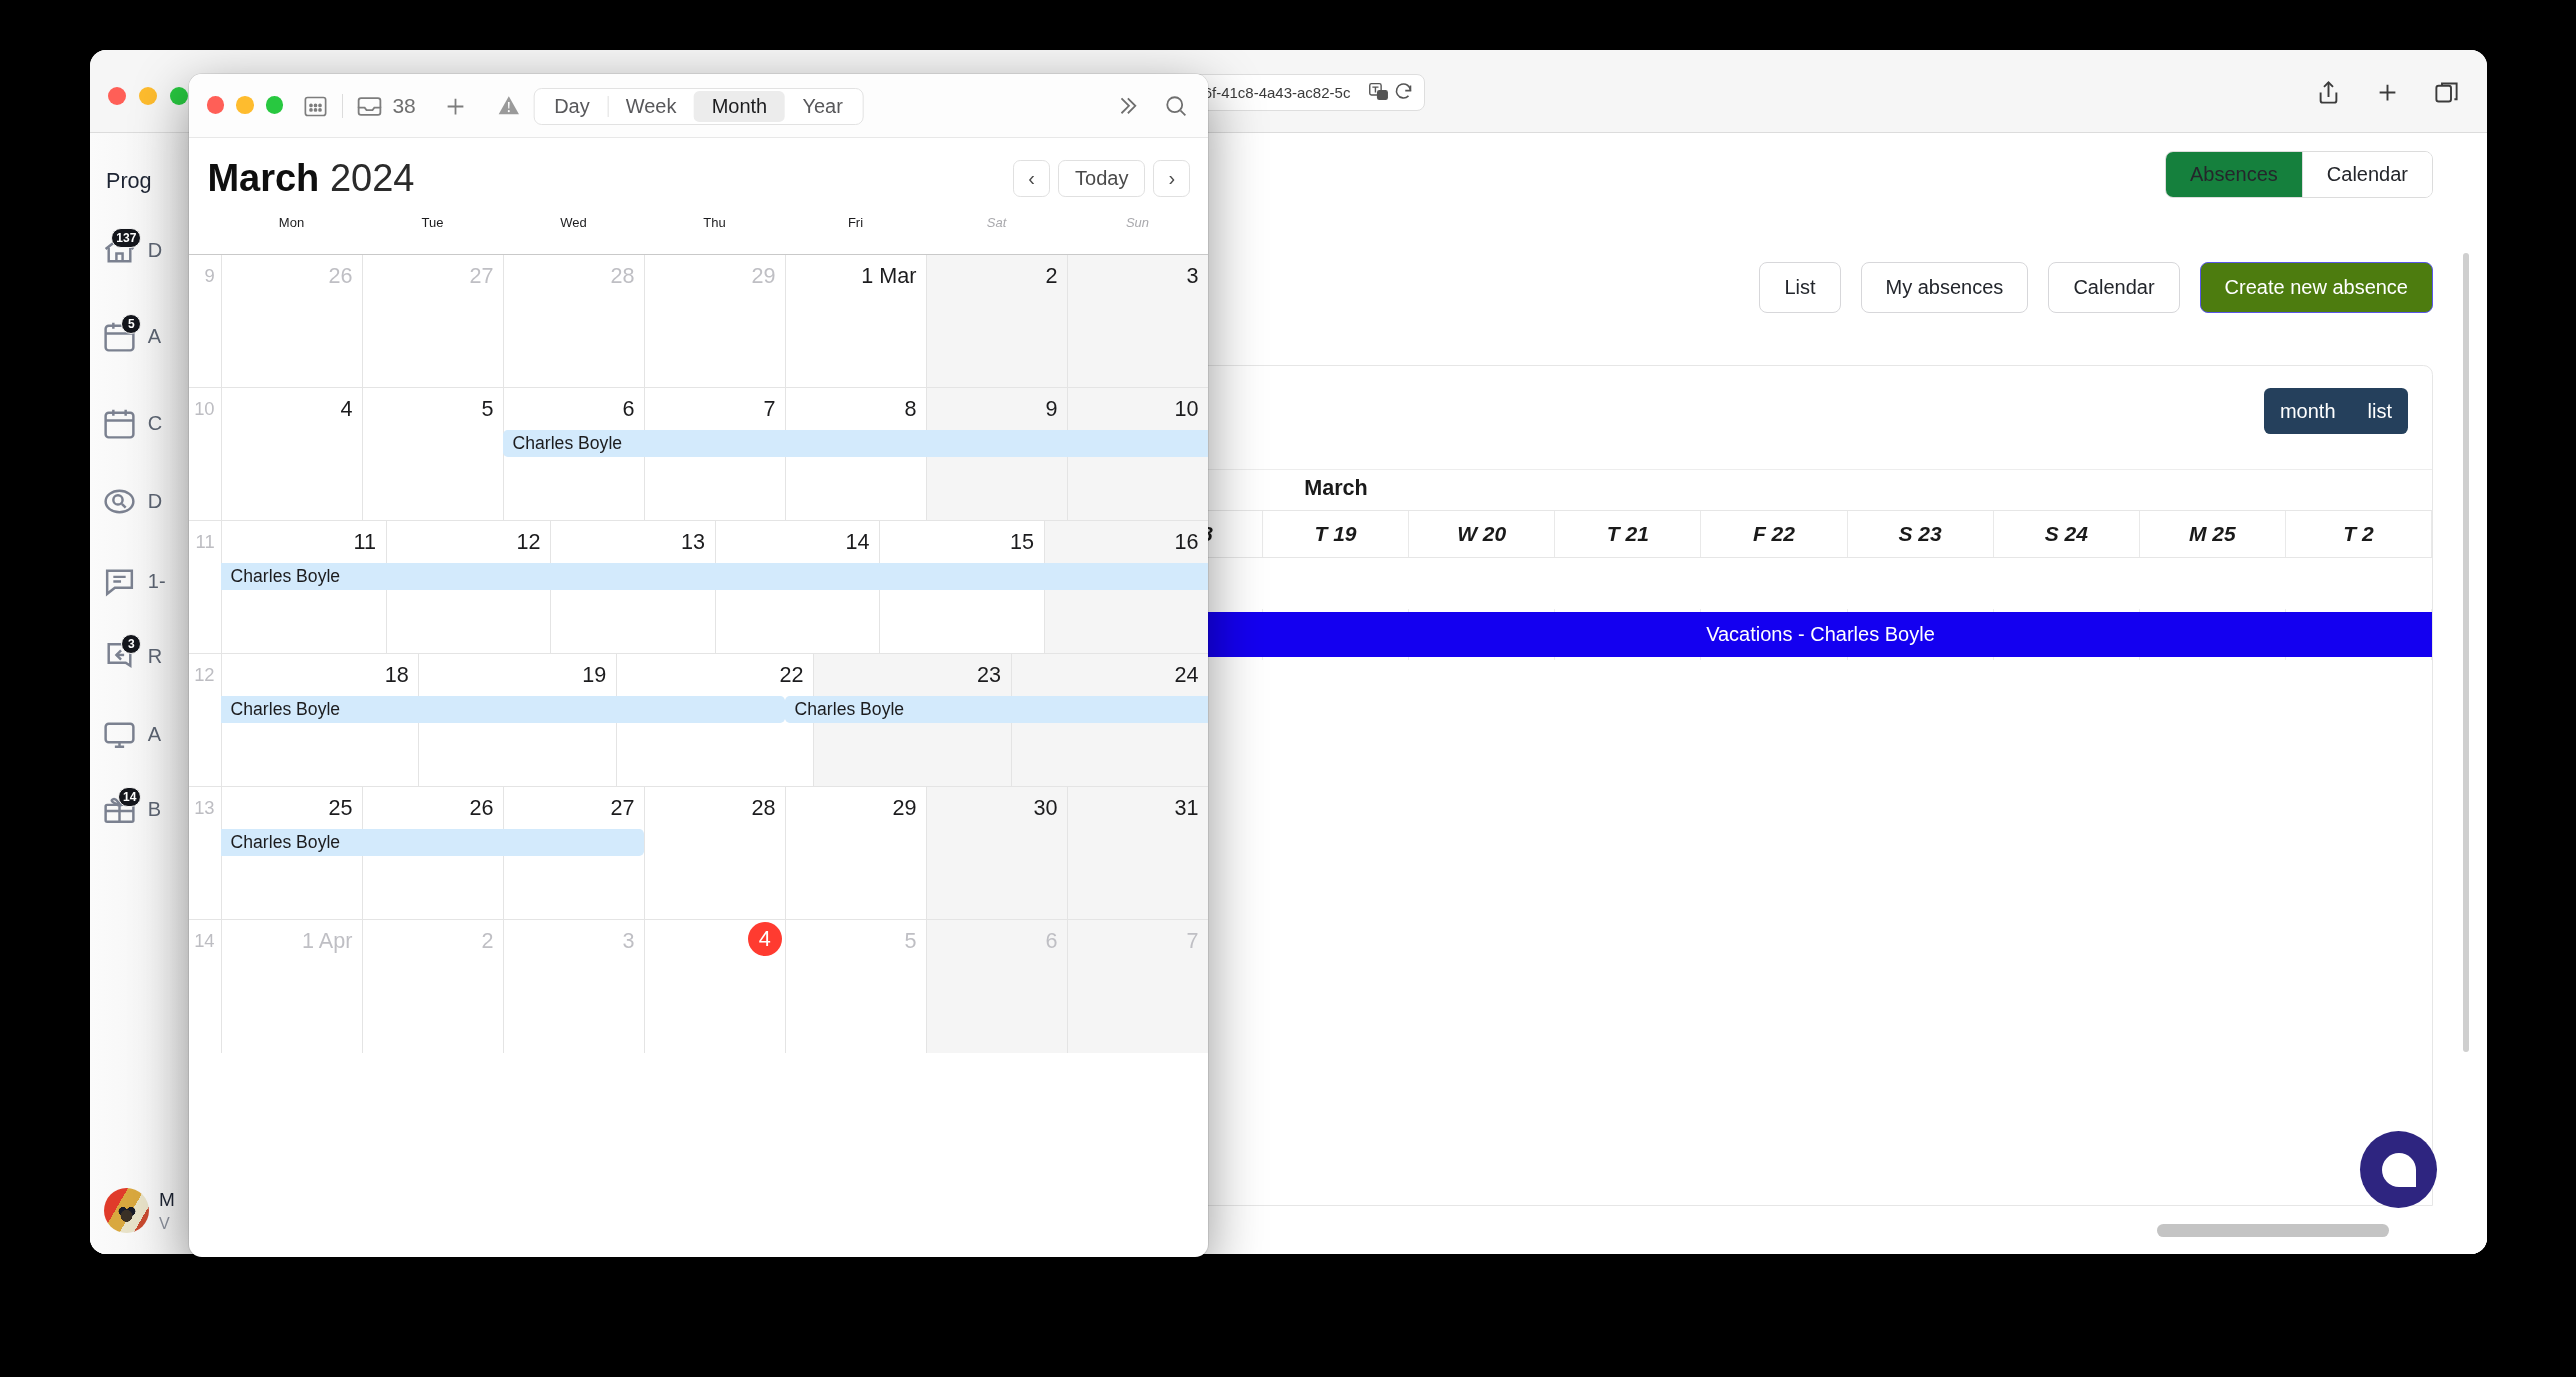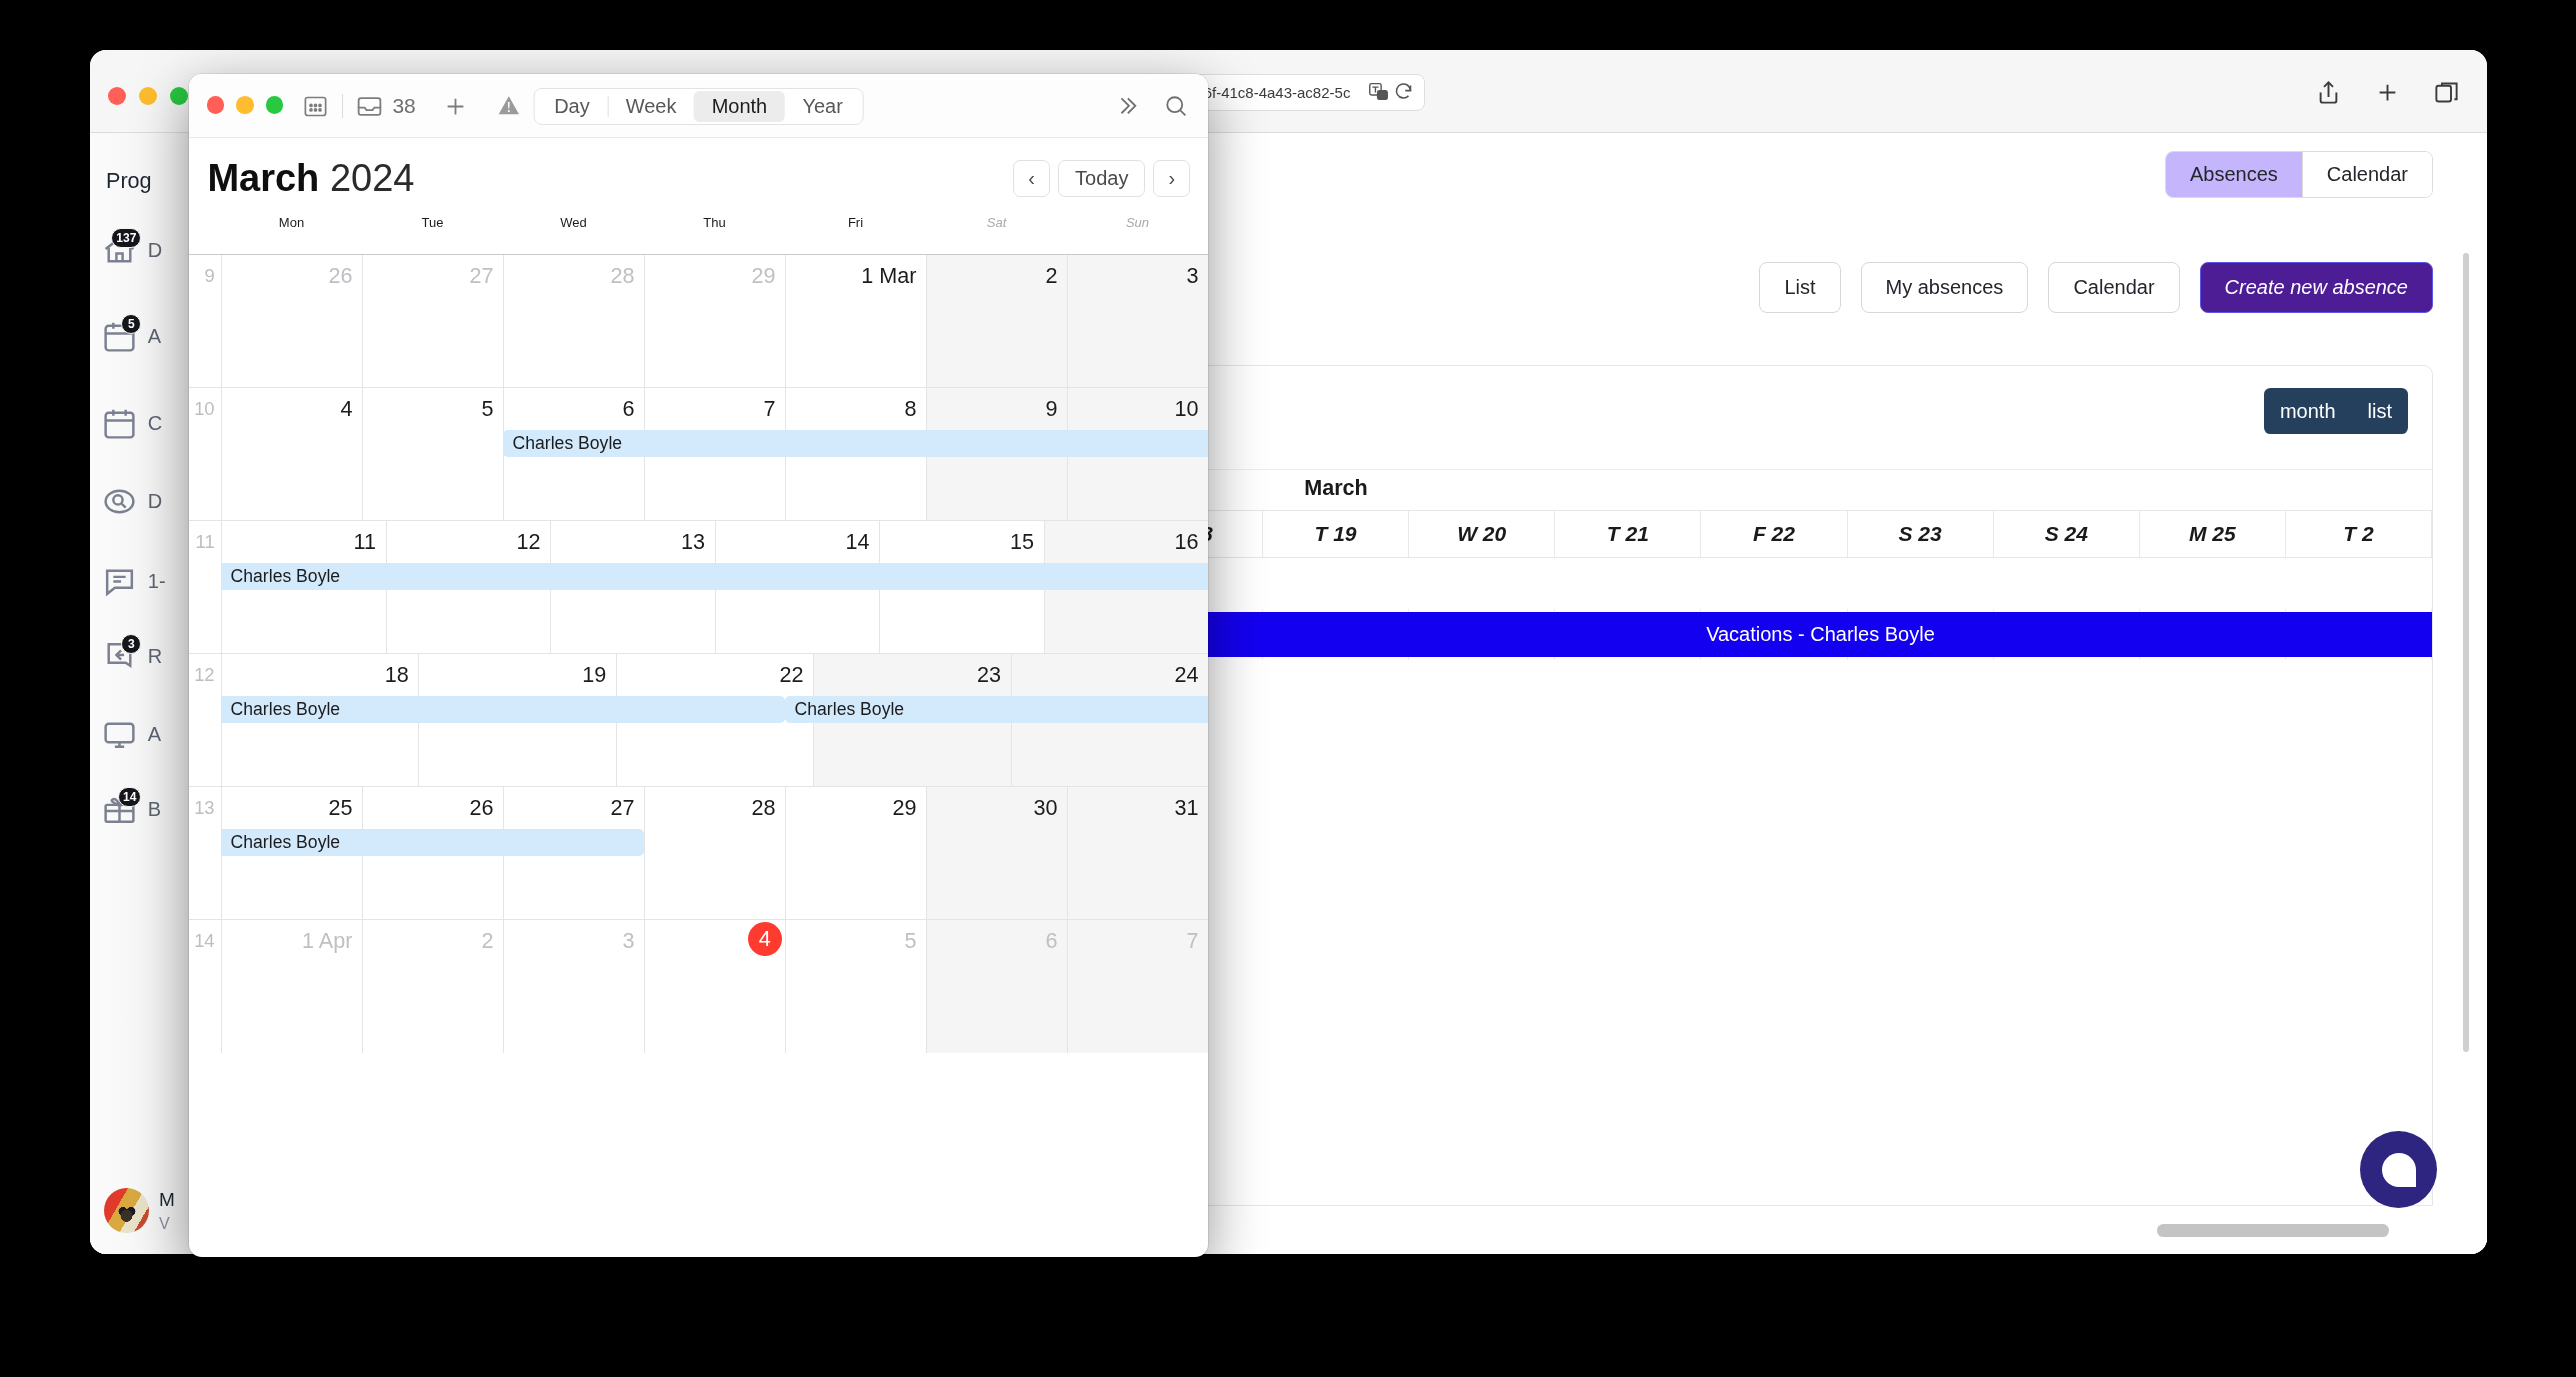--- a/index.html
+++ b/index.html
@@ -104,34 +104,34 @@
     position: absolute; left: 149px; right: 0; top: 0; bottom: 0;
     background: #fff;
   }
   #seg-absences-calendar {
     position: absolute; right: 54px; top: 17.6px;
     display: flex; border: 0.8px solid #dcdcdc; border-radius: 8px;
     overflow: hidden; background: #fff;
   }
   #seg-absences-calendar div {
     padding: 11.2px 24px; font-size: 20px; color: #24262b;
-    border-right: 0.8px solid #dcdcdc; background: #c4b5fd;
+    border-right: 0.8px solid #dcdcdc; background: #15803d;
   }
   #seg-absences-calendar div:last-child { border-right: none; background: #fff; }
 
   #action-row {
     position: absolute; right: 54px; top: 129px;
     display: flex; gap: 20px; align-items: center;
   }
   .act-btn {
     border: 0.8px solid #d7d7da; border-radius: 8px;
     background: #fff; color: #23262c;
     font-size: 20px; padding: 12.8px 24px; white-space: nowrap;
   }
-  .act-btn.primary { background: #4c1d95; border-color: #5956e9; color: #fff; font-style: italic; }
+  .act-btn.primary { background: #4d7c0f; border-color: #5956e9; color: #fff; }
 
   
   #timeline-card {
     position: absolute; left: 0; right: 54px; top: 232px; bottom: 48px;
     border: 0.8px solid #e6e6e6; border-radius: 9.6px 9.6px 0 0;
     background: #fff; overflow: hidden;
   }
   #tl-head { position: relative; height: 104px; border-bottom: 0.8px solid #ededed; }
   #tl-range {
     position: absolute; left: 21px; top: 30px;

